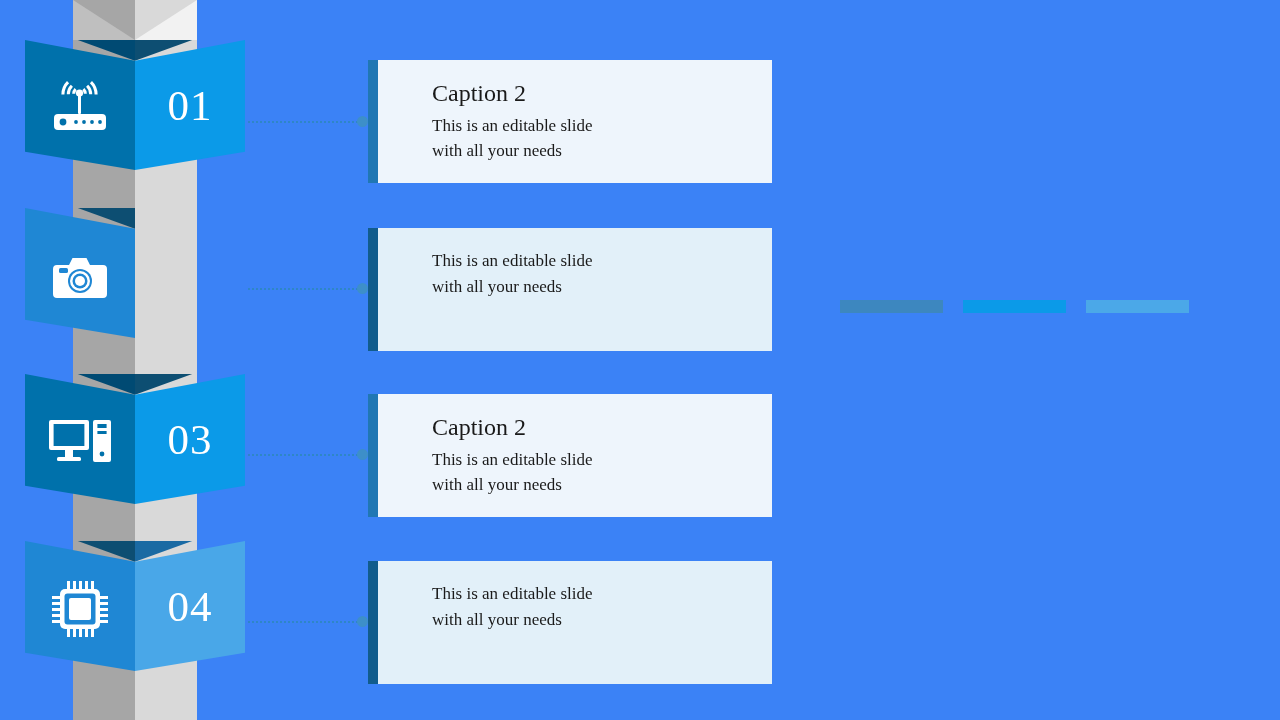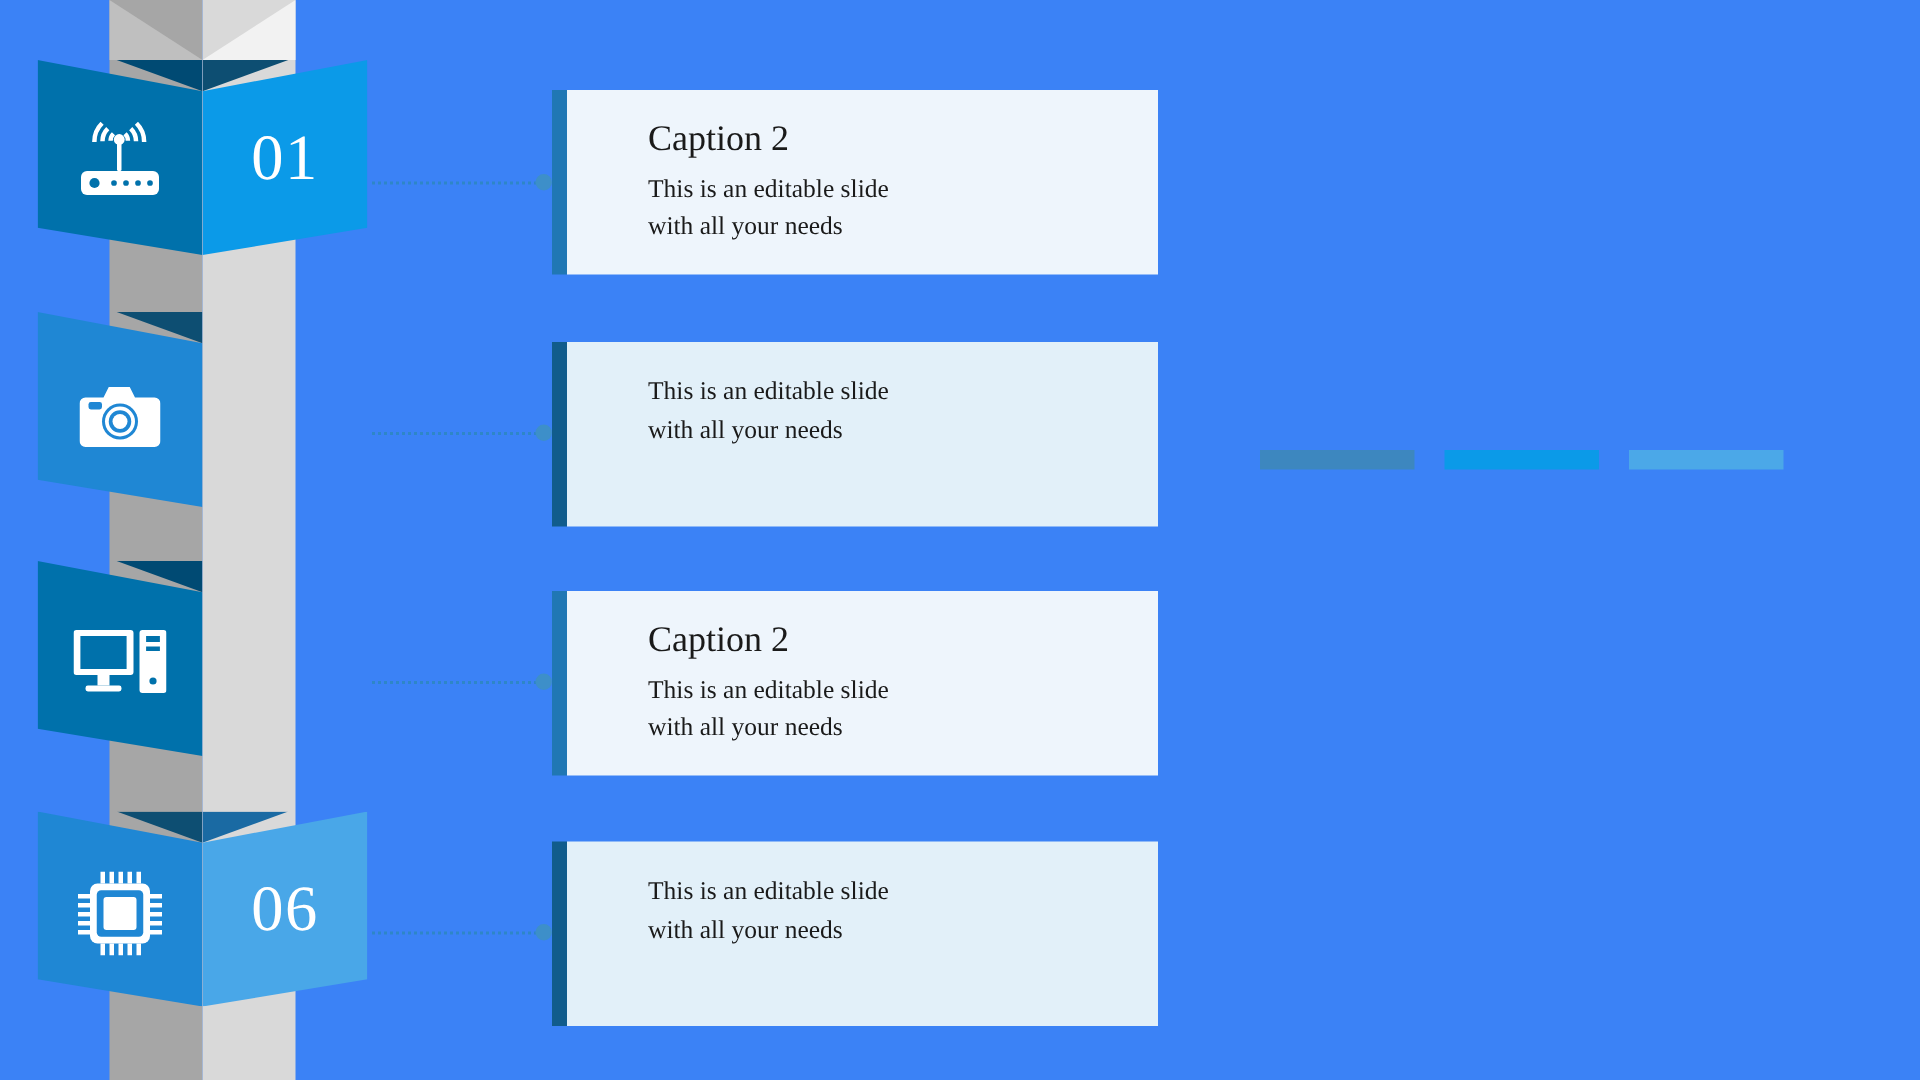--- a/index.html
+++ b/index.html
@@ -278,20 +278,25 @@
       <div class="face" style="background:#0071ab"></div>
       <div class="icon-wrap">
     <svg width="62" height="48" viewBox="0 0 62 48" fill="#ffffff">
       <path d="M2 2h36a2 2 0 0 1 2 2v26a2 2 0 0 1-2 2H2a2 2 0 0 1-2-2V4a2 2 0 0 1 2-2zm2.6 4v22h30.8V6z"></path>
       <rect x="16" y="32" width="8" height="7"></rect>
       <rect x="8" y="39" width="24" height="4" rx="1.6"></rect>
       <path d="M46 2h14a2 2 0 0 1 2 2v38a2 2 0 0 1-2 2H46a2 2 0 0 1-2-2V4a2 2 0 0 1 2-2zm2.4 4v4h9.2V6zm0 7v3h9.2v-3z"></path>
       <circle cx="53" cy="36" r="2.4" fill="#0071ab"></circle>
     </svg>
           </div>
+    </div>
+    <div class="panel panel-right">
+      <div class="shadow" style="background:#0d4e72"></div>
+      <div class="face" style="background:#0b9ae8"></div>
+      <div class="block-number">03</div>
     </div>
       </div>
       <div class="block" style="top: 541px;">
     <div class="panel panel-left">
       <div class="shadow" style="background:#0d4e72"></div>
       <div class="face" style="background:#1f87d4"></div>
       <div class="icon-wrap">
     <svg width="56" height="56" viewBox="0 0 56 56" fill="#ffffff">
       <g>
         <rect x="15" y="0" width="3" height="8"></rect>
@@ -317,21 +322,21 @@
       </g>
       <rect x="8" y="8" width="40" height="40" rx="5"></rect>
       <rect x="12.5" y="12.5" width="31" height="31" rx="3" fill="#1f87d4"></rect>
       <rect x="17" y="17" width="22" height="22" rx="2" fill="#ffffff"></rect>
     </svg>
           </div>
     </div>
     <div class="panel panel-right">
       <div class="shadow" style="background:#1a6aa3"></div>
       <div class="face" style="background:#49a7e8"></div>
-      <div class="block-number">06</div>
+      <div class="block-number">04</div>
     </div>
       </div>
     </div>
 
   <div id="connectors-layer">
       <div class="connector" style="left: 248px; top: 116px; width: 118px;">
     <div class="conn-line"></div>
     <div class="conn-dot"></div>
       </div>
       <div class="connector" style="left: 248px; top: 283px; width: 118px;">

